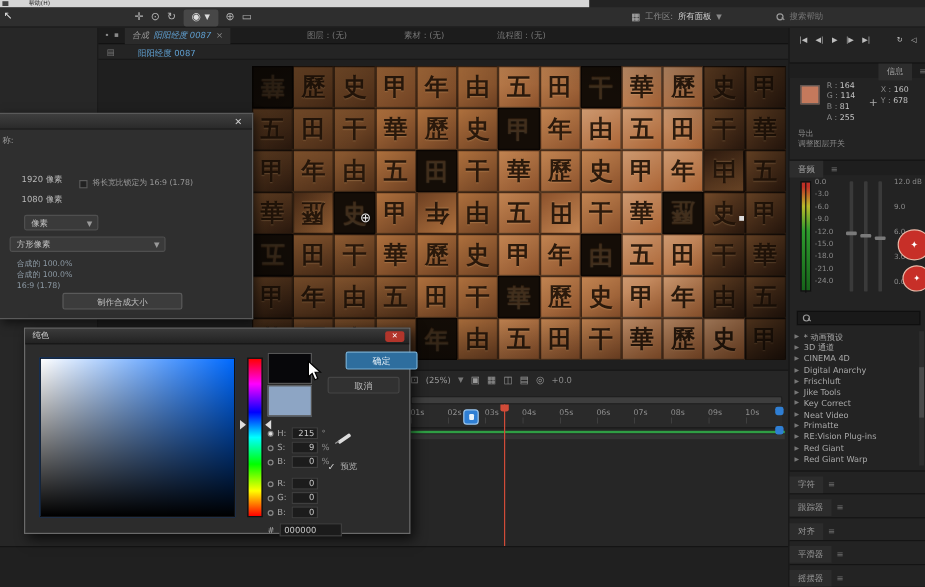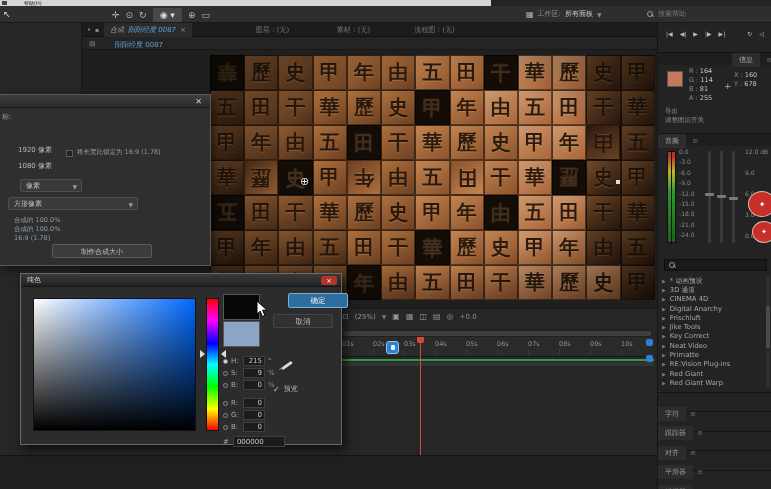--- a/index.html
+++ b/index.html
@@ -114,21 +114,21 @@
   #sticker1 { left:90px; top:168px; width:28px; height:26px; font-size:8px; }
   #sticker2 { left:94px; top:198px; width:24px; height:22px; font-size:7px; }
   #fx-search { position:absolute; left:6px; top:236px; width:103px; height:12px; background:#191919; border:1px solid #0f0f0f; display:flex; align-items:center; padding-left:4px; }
   #fx-list { position:absolute; left:4px; top:253px; width:106px; }
   #fx-list .fx { display:flex; align-items:center; gap:4px; height:9.3px; }
   #fx-list .fx .tri { color:#777; font-size:5px; }
   #fx-list .fx .fxl { color:#a8a8a8; font-size:6.8px; white-space:nowrap; }
   #fx-scroll { position:absolute; left:108px; top:253px; width:4px; height:112px; background:#2e2e2e; }
   #fx-scroll::after { content:""; position:absolute; left:0; top:30px; width:4px; height:42px; background:#4a4a4a; }
   #collapsed { position:absolute; left:0; top:369px; width:114px; }
-  #collapsed .cp { height:19.4px; border-top:1px solid #141414; background:#232323; padding-top:14px; }
+  #collapsed .cp { height:19.4px; border-top:1px solid #141414; background:#232323; padding-top:4px; }
   #collapsed .cp .ptab { display:inline-block; background:#2c2c2c; padding:2px 7px; color:#9a9a9a; }
   #collapsed .cp .pmenu { color:#6e6e6e; margin-left:4px; }
 
   
   #solid-dialog { left:0; top:94px; width:211px; height:172px; background:#2f2f2f; border:1px solid #5a5a5a; border-left:none; z-index:10; box-shadow:2px 3px 8px rgba(0,0,0,.6); }
   #solid-title { position:absolute; left:0; top:0; width:100%; height:13px; background:linear-gradient(#3e3e3e,#2a2a2a); border-bottom:1px solid #1c1c1c; }
   #solid-close { position:absolute; right:8px; top:2px; color:#cfcfcf; font-size:8px; }
   #solid-dialog .slabel { position:absolute; color:#9a9a9a; }
   #solid-dialog .sval { position:absolute; color:#b8b8b8; }
   #solid-name-field { position:absolute; left:14px; top:14px; width:190px; height:12px; background:#262626; border:1px solid #4a4a4a; color:#c0c0c0; padding:1px 0 0 6px; }

